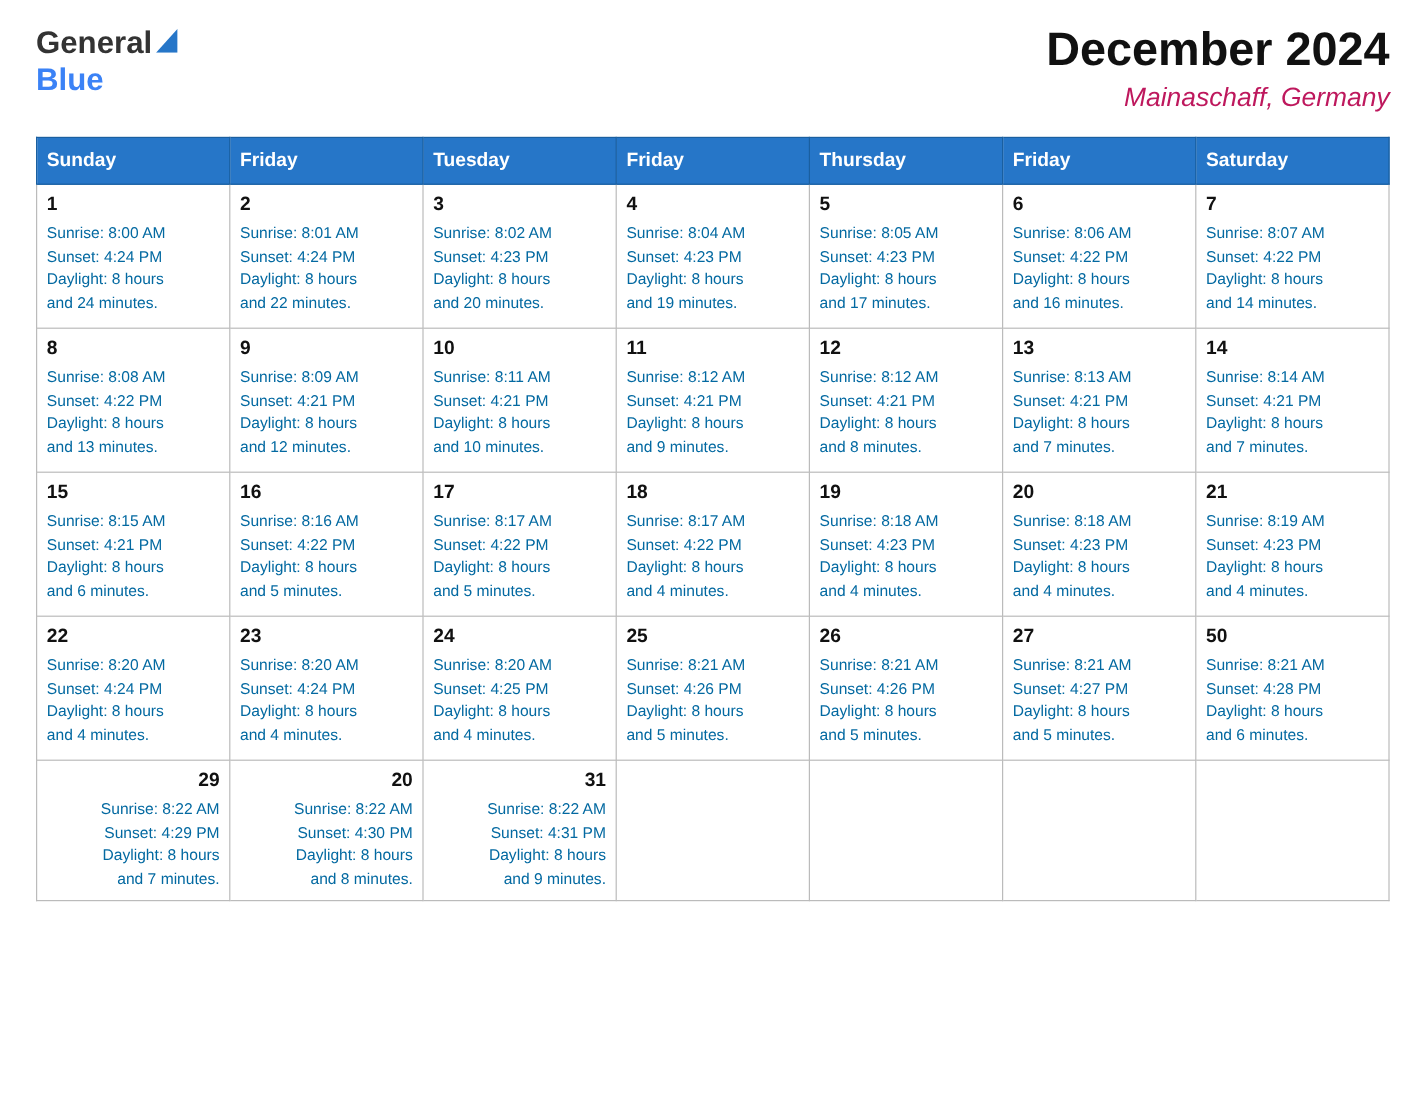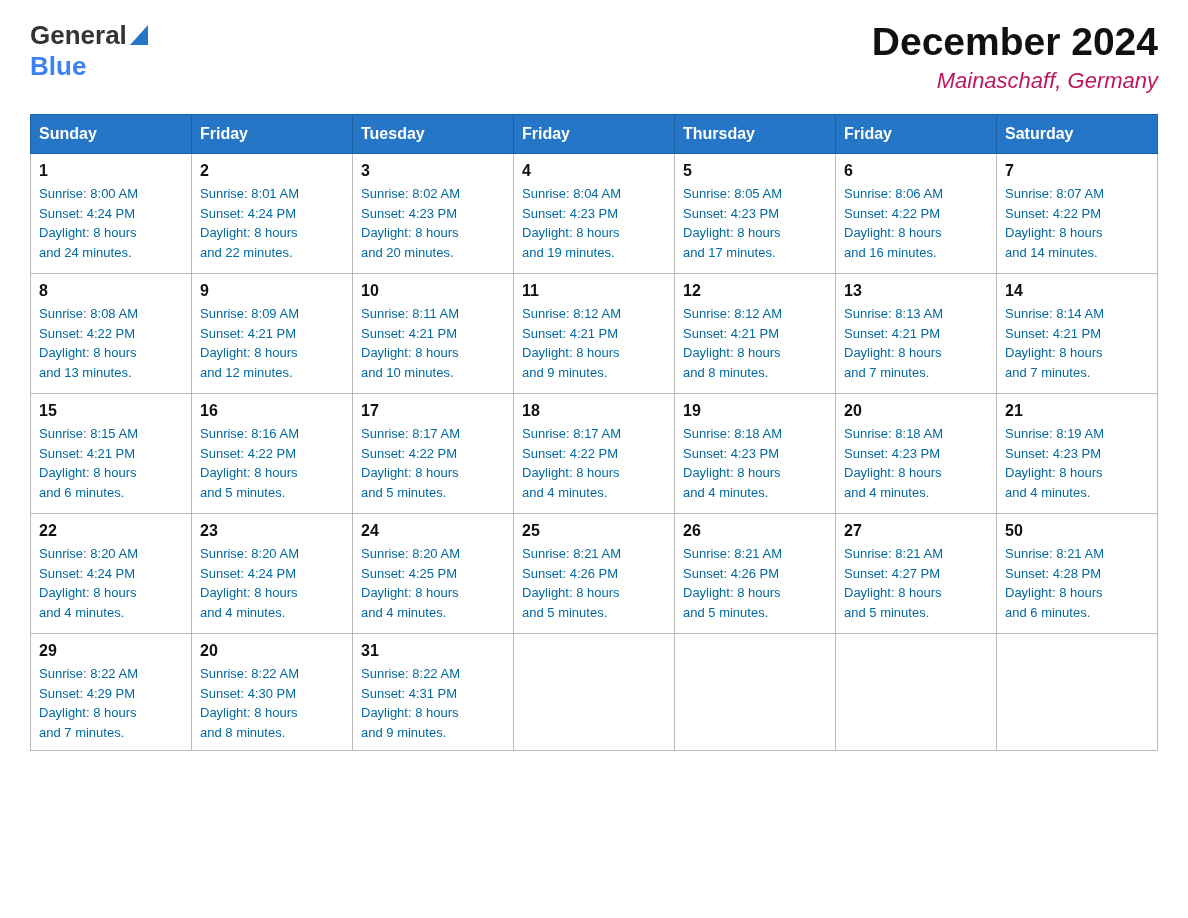--- a/index.html
+++ b/index.html
@@ -72,20 +72,21 @@
       line-height: 1.5;
     }
     .empty-cell {
       background: #fff;
     }
     tr td {
       height: 120px;
     }
     tr:last-child td {
       height: auto;
+      text-align: right;
     }
   </style>
 </head>
 <body>
 
 <div class="header">
   <div class="logo-wrapper">
     <div class="logo-row">
       <span style="font-size:26px;font-weight:bold;color:#333;font-family:Arial,sans-serif;">General</span>
       <span style="display:inline-block;margin-left:3px;margin-top:2px;">

